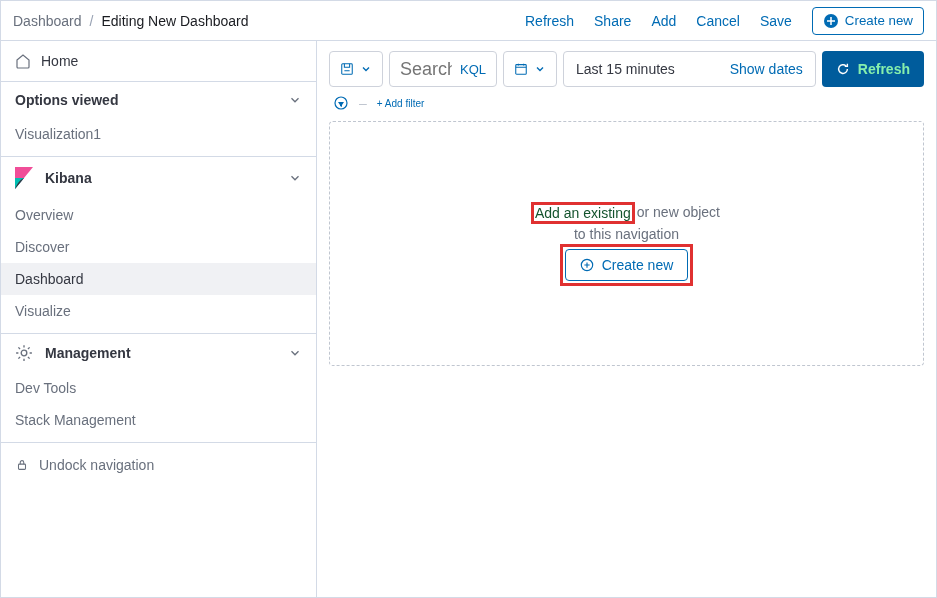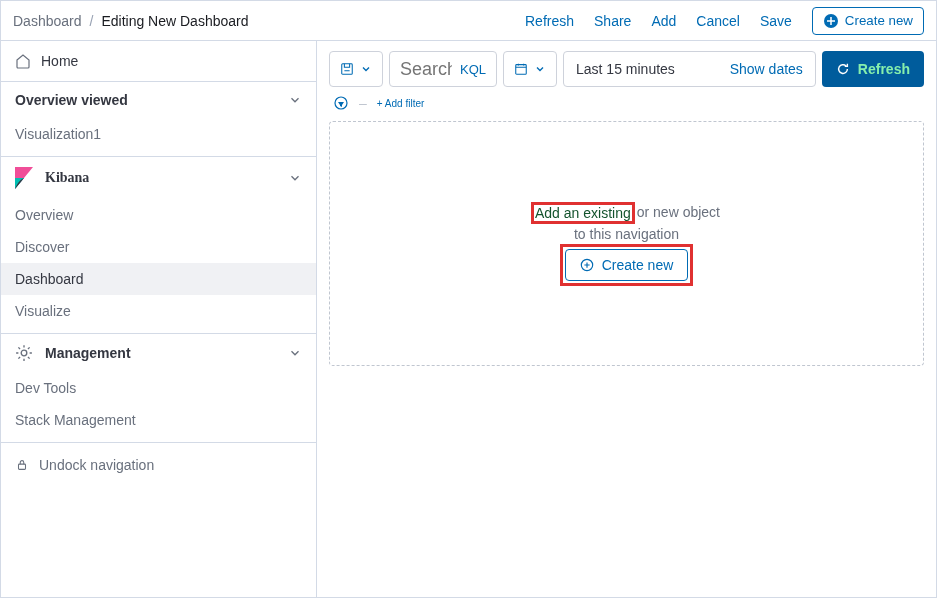--- a/index.html
+++ b/index.html
@@ -88,36 +88,36 @@
 <div class="main">
   <div class="sidebar">
     <div class="side-item home">
       <svg class="icon" viewBox="0 0 16 16" fill="none" stroke="currentColor" stroke-width="1.2">
           <path d="M2 7l6-5 6 5v7a1 1 0 01-1 1H3a1 1 0 01-1-1V7z"></path>
         </svg>
       <span>Home</span>
     </div>
 
     <div class="side-section-header recently">
-      <span>Overview viewed</span>
+      <span>Options viewed</span>
       <svg class="chevron" viewBox="0 0 16 16" fill="none" stroke="currentColor" stroke-width="1.5">
           <path d="M4 6l4 4 4-4"></path>
         </svg>
     </div>
     <div class="side-sub-item">Visualization1</div>
     <div class="section-divider" style="margin-top:6px;"></div>
 
     <div class="side-section-header">
       <div style="display:flex;align-items:center;">
         <svg class="kibana-logo" viewBox="0 0 18 22">
             <path d="M0 0h18L0 22V0z" fill="#f04e98"></path>
             <path d="M0 11v11L9 11H0z" fill="#00bfb3"></path>
             <path d="M9 11l9-11v0L0 22c3-7 5-9 9-11z" fill="#343741"></path>
           </svg>
-        <span style="font-weight:700;font-family:Liberation Serif, serif;">Kibana</span>
+        <span style="font-weight:700;">Kibana</span>
       </div>
       <svg class="chevron" viewBox="0 0 16 16" fill="none" stroke="currentColor" stroke-width="1.5">
           <path d="M4 6l4 4 4-4"></path>
         </svg>
     </div>
     <div class="side-sub-item">Overview</div>
     <div class="side-sub-item">Discover</div>
     <div class="side-sub-item selected">Dashboard</div>
     <div class="side-sub-item">Visualize</div>
     <div class="section-divider" style="margin-top:6px;"></div>

